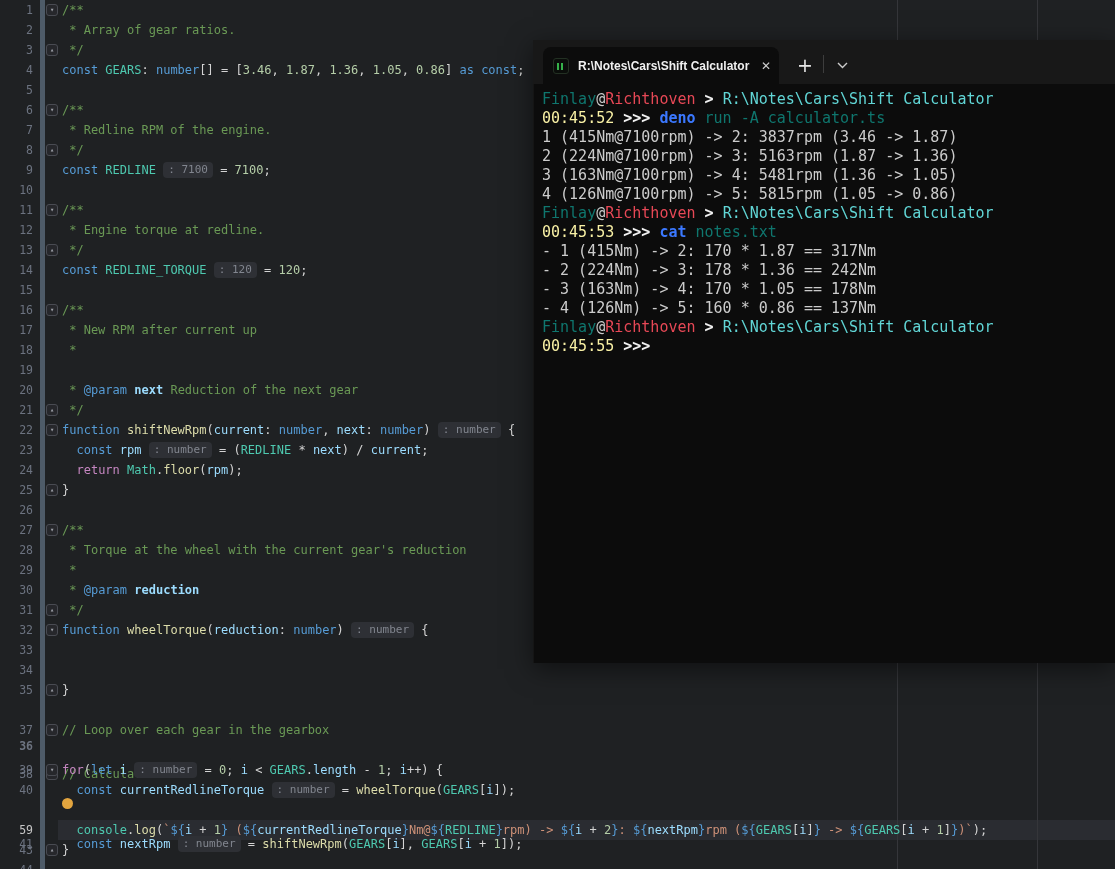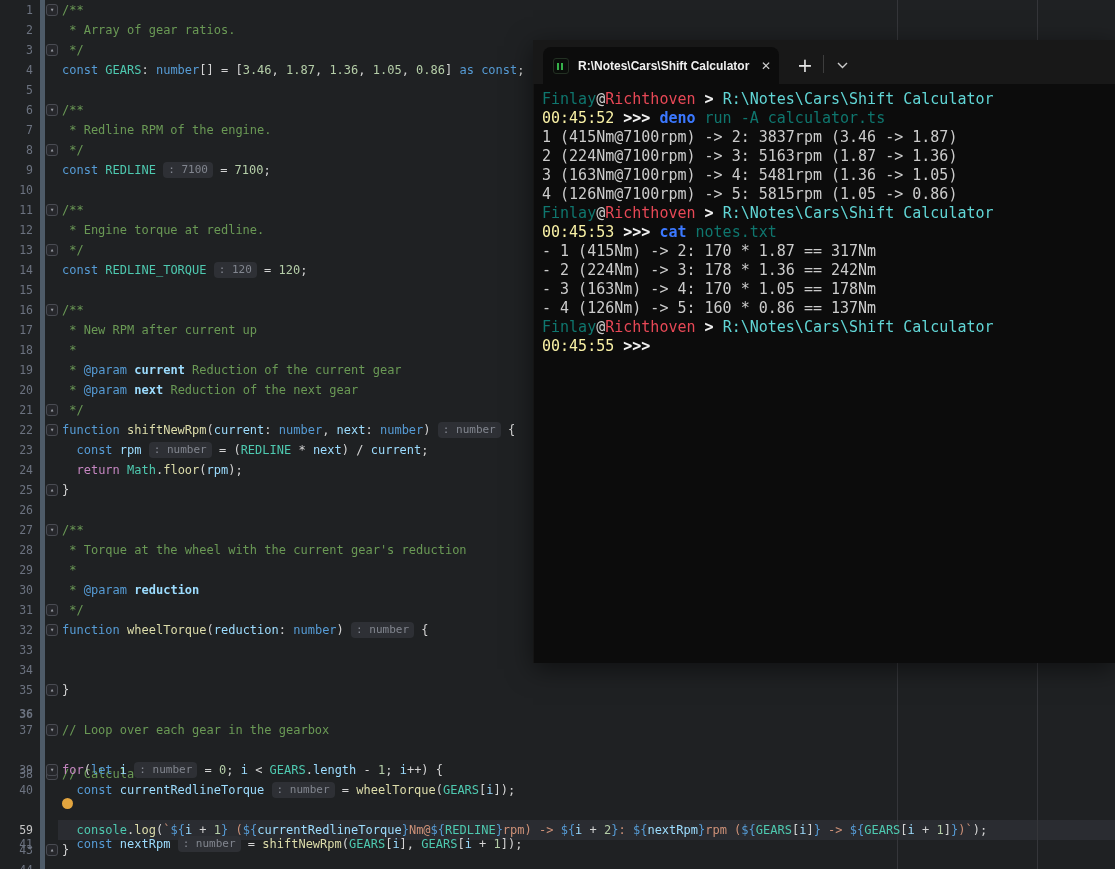--- a/index.html
+++ b/index.html
@@ -153,21 +153,20 @@
       <div class="code-line" style="top: 320px;">
         <span class="ln">17</span>
         <span class="code-text"><span class="tk-cmt"> * New RPM after current up</span></span>
       </div>
       <div class="code-line" style="top: 340px;">
         <span class="ln">18</span>
         <span class="code-text"><span class="tk-cmt"> *</span></span>
       </div>
       <div class="code-line" style="top: 360px;">
         <span class="ln">19</span>
-        <span class="code-text"><span class="tk-cmt"> * </span><span class="tk-kw">@param</span><span class="tk-pun"> </span><span class="tk-pvb">current</span><span class="tk-cmt"> Reduction of the current gear</span></span>
       </div>
       <div class="code-line" style="top: 380px;">
         <span class="ln">20</span>
         <span class="code-text"><span class="tk-cmt"> * </span><span class="tk-kw">@param</span><span class="tk-pun"> </span><span class="tk-pvb">next</span><span class="tk-cmt"> Reduction of the next gear</span></span>
       </div>
       <div class="code-line" style="top: 400px;">
         <span class="ln">21</span>
         <span class="fold">▴</span>
         <span class="code-text"><span class="tk-cmt"> */</span></span>
       </div>
@@ -224,21 +223,21 @@
         <span class="ln">33</span>
       </div>
       <div class="code-line" style="top: 660px;">
         <span class="ln">34</span>
       </div>
       <div class="code-line" style="top: 680px;">
         <span class="ln">35</span>
         <span class="fold">▴</span>
         <span class="code-text"><span class="tk-pun">}</span></span>
       </div>
-      <div class="code-line" style="top: 704px; font-weight: bold;">
+      <div class="code-line" style="top: 736px; font-weight: bold;">
         <span class="ln">36</span>
         <span class="code-text"></span>
       </div>
       <div class="code-line" style="top: 720px;">
         <span class="ln">37</span>
         <span class="fold">▾</span>
         <span class="code-text"><span class="tk-cmt">// Loop over each gear in the gearbox</span></span>
       </div>
       <div class="code-line" style="top: 764px; padding-left: 36px;">
         <span class="ln">38</span>

